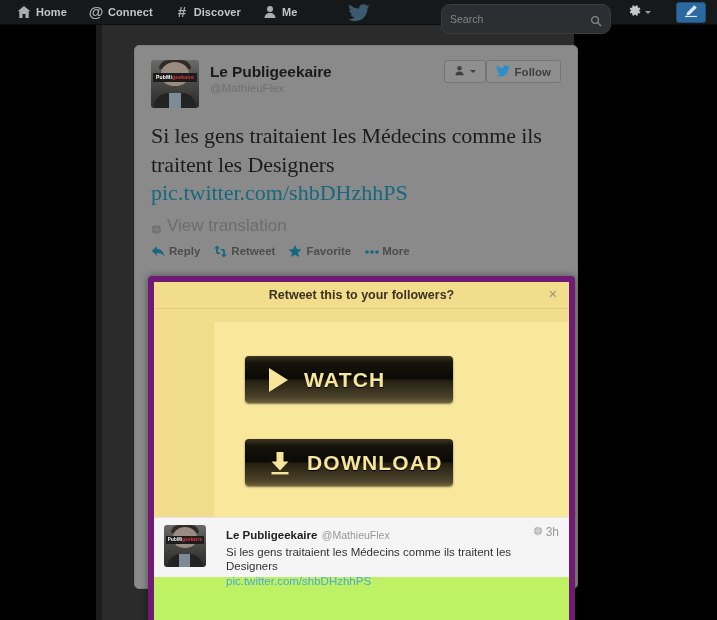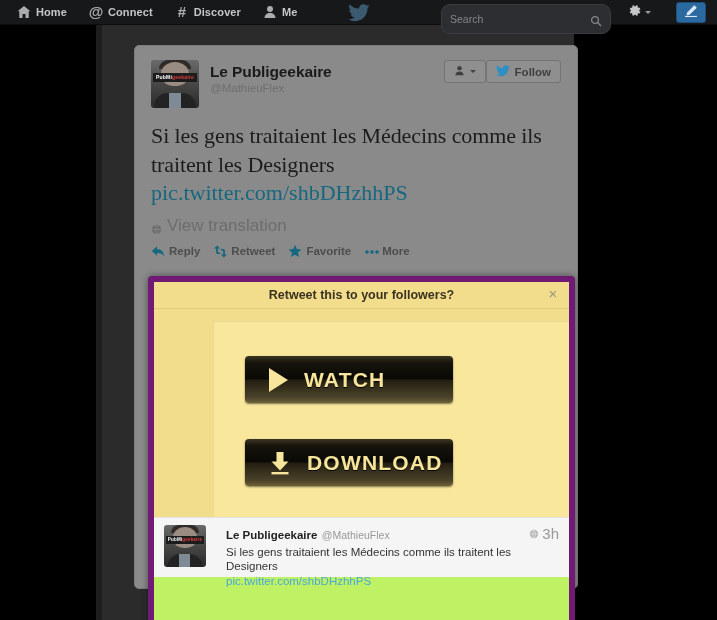--- a/index.html
+++ b/index.html
@@ -210,21 +210,21 @@
     position:absolute; left:0; bottom:0; width:100%; height:60px;
     background:#f5f5f5; border-top:1px solid #e3e3e3;
     padding:7px 10px 0 10px; display:flex; gap:20px;
   }
   .embed-av { width:42px; height:42px; }
   .embed-main { flex:1; position:relative; }
   .embed-name { color:#222; font-size:11.5px; font-weight:bold; }
   .embed-handle { color:#999; font-size:10.5px; font-weight:normal; }
   .embed-time {
     position:absolute; right:0; top:0;
-    color:#999; font-size:15px; display:flex; align-items:center; gap:3px;
+    color:#999; font-size:12px; display:flex; align-items:center; gap:3px;
   }
   .embed-text { color:#333; font-size:11.5px; margin-top:2px; line-height:1.25; }
   .embed-link { color:#4aa8d8; font-size:11.5px; display:block; margin-top:1px; }
 
   
   .modal-foot {
     position:absolute; left:0; bottom:0; width:100%; height:60px;
     background:#fff;
   }
   .foot-yellow {

